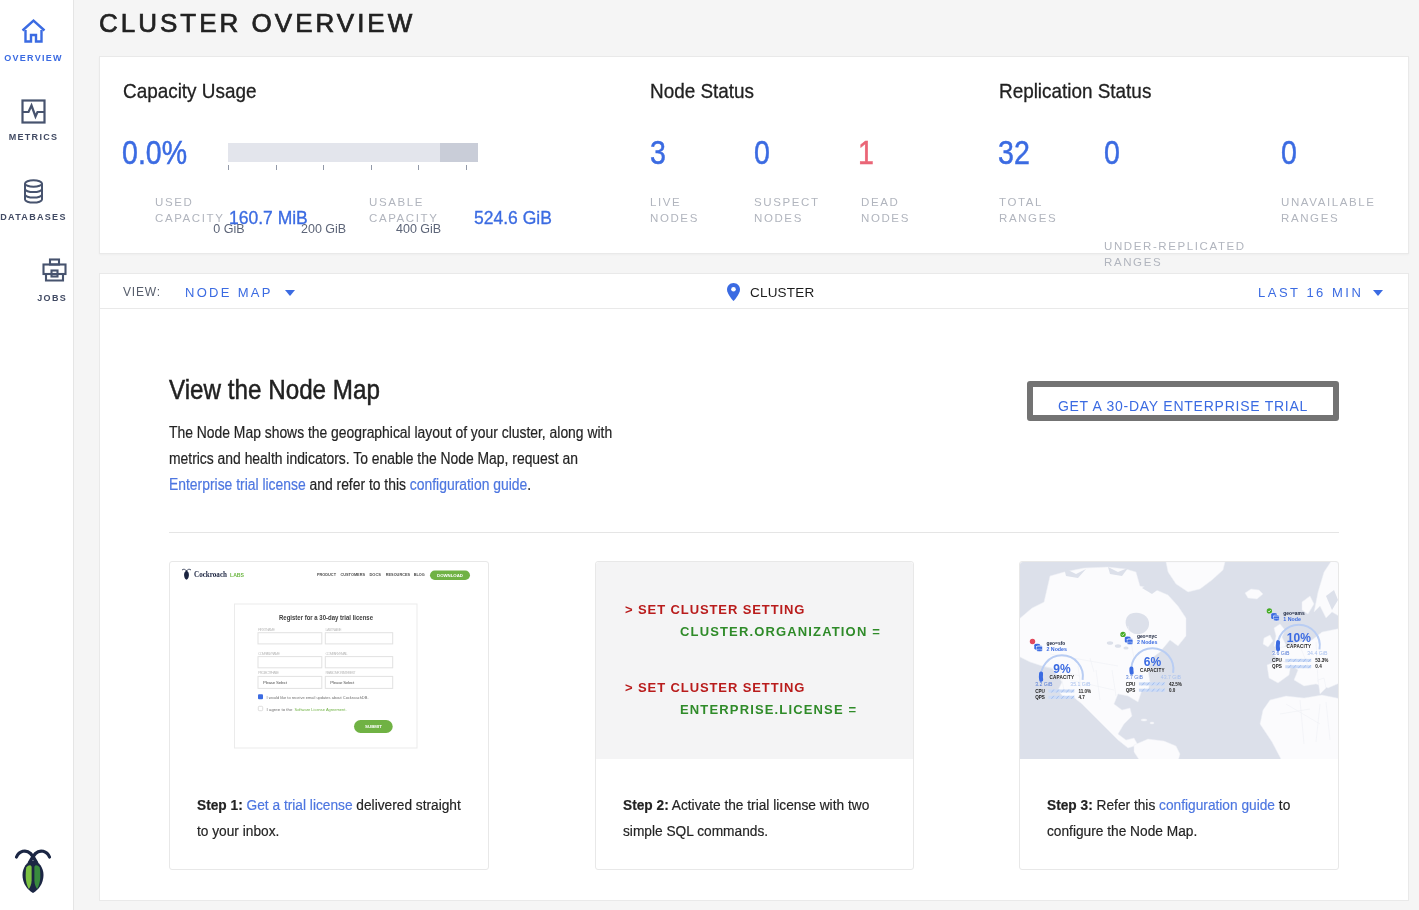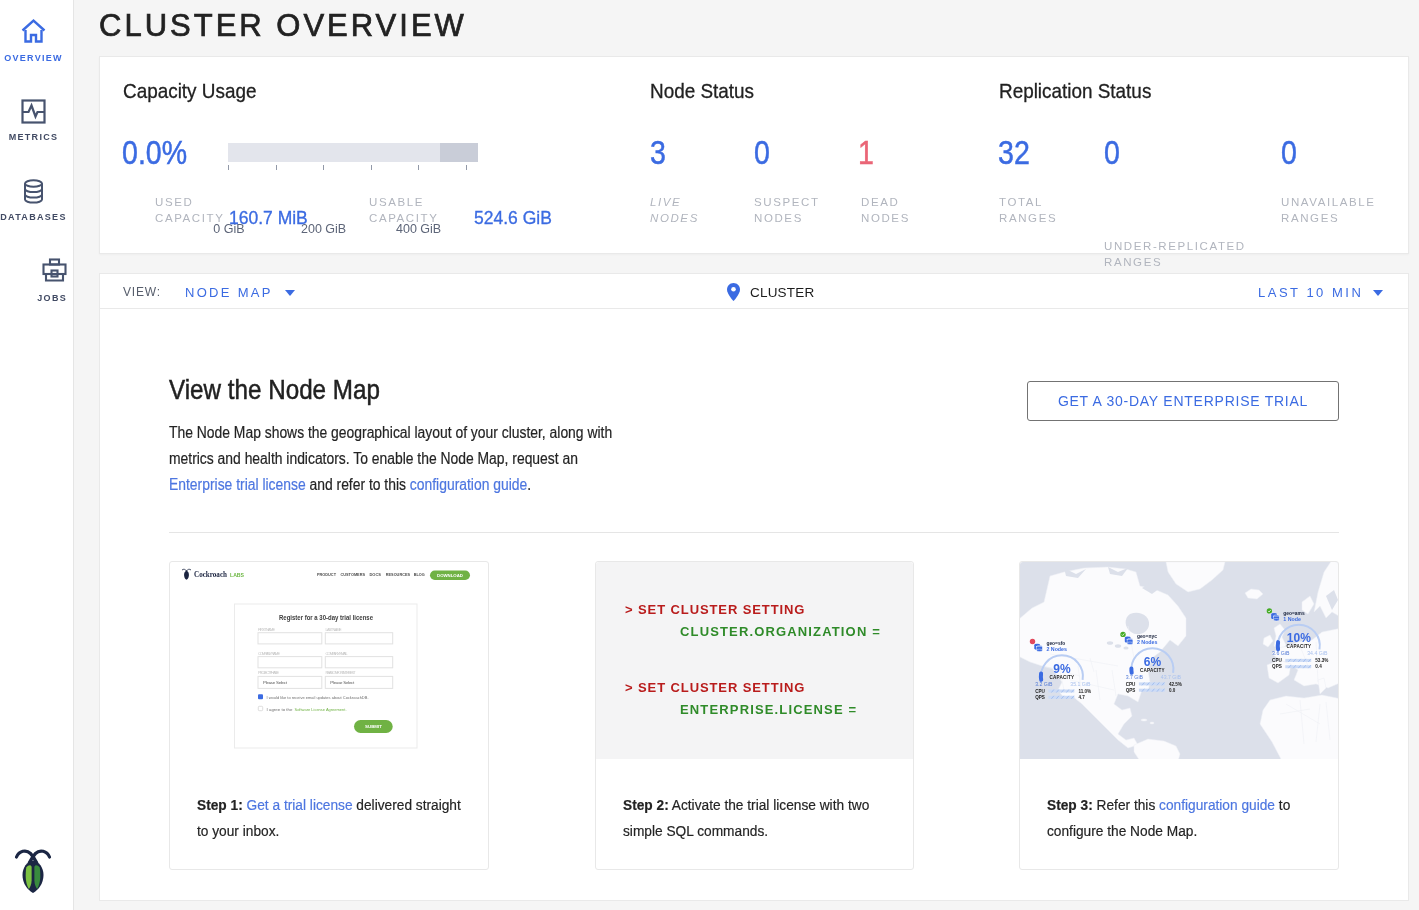--- a/index.html
+++ b/index.html
@@ -7,21 +7,21 @@
 body { font-family:"Liberation Sans", sans-serif; background:#f5f5f5; position:relative; }
 .abs { position:absolute; }
 
 
 #sidebar { position:absolute; left:0; top:0; width:74px; height:910px; background:#fff; border-right:1px solid #e5e5e5; }
 .navitem { position:absolute; left:0; width:67px; text-align:center; }
 .navlabel { font-size:9px; font-weight:bold; letter-spacing:1.3px; color:#414a63; }
 .navlabel.active { color:#3b6be2; }
 
 
-#h1 { position:absolute; left:99px; top:8px; font-size:31px; font-weight:normal; -webkit-text-stroke:0.7px #222; letter-spacing:3.0px; color:#222; }
+#h1 { position:absolute; left:99px; top:8px; font-size:26px; font-weight:normal; -webkit-text-stroke:0.7px #222; letter-spacing:3.0px; color:#222; }
 
 
 #summary { position:absolute; left:99px; top:56px; width:1310px; height:198px; background:#fff; border:1px solid #e9e9e9; box-shadow:0 1px 2px rgba(0,0,0,0.03); }
 .sec-title { position:absolute; font-size:21px; color:#212121; top:79px; -webkit-text-stroke:0.3px; transform:scaleX(0.9); transform-origin:left; }
 .bignum { position:absolute; top:133px; font-size:34px; color:#3b6be2; -webkit-text-stroke:0.5px; transform:scaleX(0.84); transform-origin:left; }
 .bignum.red { color:#ea6576; }
 .statlabel { position:absolute; top:194px; font-size:11.5px; letter-spacing:1.6px; color:#b1b5be; line-height:16.2px; }
 .statval { position:absolute; top:208px; font-size:17.5px; color:#3b6be2; -webkit-text-stroke:0.3px; }
 
 
@@ -33,21 +33,21 @@
 
 #viewbar { position:absolute; left:99px; top:273px; width:1310px; height:36px; background:#fff; border:1px solid #e9e9e9; }
 #mainpanel { position:absolute; left:99px; top:309px; width:1310px; height:592px; background:#fff; border:1px solid #e9e9e9; border-top:none; }
 .vb-text { font-size:13px; }
 .tri { position:absolute; width:0; height:0; border-left:5.3px solid transparent; border-right:5.3px solid transparent; border-top:6.8px solid #3b6be2; }
 
 
 #h2 { position:absolute; left:169px; top:374px; font-size:28px; font-weight:500; color:#212121; -webkit-text-stroke:0.5px; transform:scaleX(0.865); transform-origin:left; }
 #para { position:absolute; left:169px; top:420px; width:620px; font-size:16px; line-height:26px; color:#242424; -webkit-text-stroke:0.2px; transform:scaleX(0.868); transform-origin:left; white-space:nowrap; }
 a.lnk { color:#4d76e0; text-decoration:none; }
-#trialbtn { position:absolute; left:1027px; top:381px; width:312px; height:40px; border:1px solid #737373; border-radius:3px; background:#fff; color:#3b6be2; font-size:14px; letter-spacing:0.75px; text-align:center; line-height:38px; }
+#trialbtn { position:absolute; left:1027px; top:381px; width:312px; height:40px; border:6px solid #737373; border-radius:3px; background:#fff; color:#3b6be2; font-size:14px; letter-spacing:0.75px; text-align:center; line-height:38px; }
 #hr { position:absolute; left:169px; top:532px; width:1170px; height:1px; background:#e5e5e5; }
 
 
 .card { position:absolute; top:561px; height:309px; background:#fff; border:1px solid #e8e8e8; border-radius:3px; }
 .steptext { position:absolute; left:27px; top:230px; width:300px; font-size:15.5px; line-height:26px; color:#242424; -webkit-text-stroke:0.2px; transform:scaleX(0.885); transform-origin:left; white-space:nowrap; }
 .steptext b { font-weight:bold; }
 #card2gray { position:absolute; left:0; top:0; width:100%; height:197px; background:#f4f4f5; border-radius:3px 3px 0 0; }
 .code { position:absolute; font-size:13px; font-weight:bold; white-space:nowrap; }
 .code.navy { color:#b91c1c; }
 .code.green { color:#2f8b29; }
@@ -119,41 +119,41 @@
 <div class="ticklabel" style="left:418.6px;">400 GiB</div>
 
 <div class="statlabel" style="left:123px;margin-left:32px;">USED<br>CAPACITY</div>
 <div class="statval" style="left:229px;">160.7 MiB</div>
 <div class="statlabel" style="left:369px;">USABLE<br>CAPACITY</div>
 <div class="statval" style="left:474px;">524.6 GiB</div>
 
 <div class="bignum" style="left:650px;">3</div>
 <div class="bignum" style="left:754px;">0</div>
 <div class="bignum red" style="left:858px;">1</div>
-<div class="statlabel" style="left:650px;font-style:italic;">LIVE<br>NODES</div>
+<div class="statlabel" style="left:650px;">LIVE<br>NODES</div>
 <div class="statlabel" style="left:754px;">SUSPECT<br>NODES</div>
 <div class="statlabel" style="left:861px;">DEAD<br>NODES</div>
 
 <div class="bignum" style="left:998px;">32</div>
 <div class="bignum" style="left:1104px;">0</div>
 <div class="bignum" style="left:1281px;">0</div>
 <div class="statlabel" style="left:999px;">TOTAL<br>RANGES</div>
 <div class="statlabel" style="left:1104px;margin-top:44px;">UNDER-REPLICATED<br>RANGES</div>
 <div class="statlabel" style="left:1281px;">UNAVAILABLE<br>RANGES</div>
 
 <div id="viewbar"></div>
 <div class="abs" style="left:123px; top:285px; color:#565d6b; font-size:12px; letter-spacing:0.8px;">VIEW:</div>
 <div class="vb-text abs" style="left:185px; top:285px; color:#3b6be2; letter-spacing:2.3px;">NODE MAP</div>
 <div class="tri" style="left:284.5px; top:290px;"></div>
 <svg class="abs" width="13" height="18" viewBox="0 0 13 18" style="left:727px; top:283px;">
   <path d="M6.5 0 C2.9 0 0 2.9 0 6.5 C0 11.4 6.5 18 6.5 18 C6.5 18 13 11.4 13 6.5 C13 2.9 10.1 0 6.5 0 Z" fill="#3b6be2"></path>
   <circle cx="6.5" cy="6.3" r="2.3" fill="#fff"></circle>
 </svg>
 <div class="abs" style="left:750px; top:285px; font-size:13.5px; letter-spacing:0.2px; color:#1c1c1c;">CLUSTER</div>
-<div class="vb-text abs" style="left:1258px; top:285px; color:#3b6be2; letter-spacing:2.5px;">LAST 10 MIN</div>
+<div class="vb-text abs" style="left:1258px; top:285px; color:#3b6be2; letter-spacing:2.5px;">LAST 16 MIN</div>
 <div class="tri" style="left:1373px; top:290px;"></div>
 
 <div id="mainpanel"></div>
 <div id="h2">View the Node Map</div>
 <div id="para">The Node Map shows the geographical layout of your cluster, along with<br>metrics and health indicators. To enable the Node Map, request an<br><a class="lnk">Enterprise trial license</a> and refer to this <a class="lnk">configuration guide</a>.</div>
 <div id="trialbtn">GET A 30-DAY ENTERPRISE TRIAL</div>
 <div id="hr"></div>
 
 <div class="card" id="card1" style="left:169px; width:320px;">
   <svg width="318" height="197" viewBox="0 0 318 197" style="position:absolute;left:0;top:0;">

